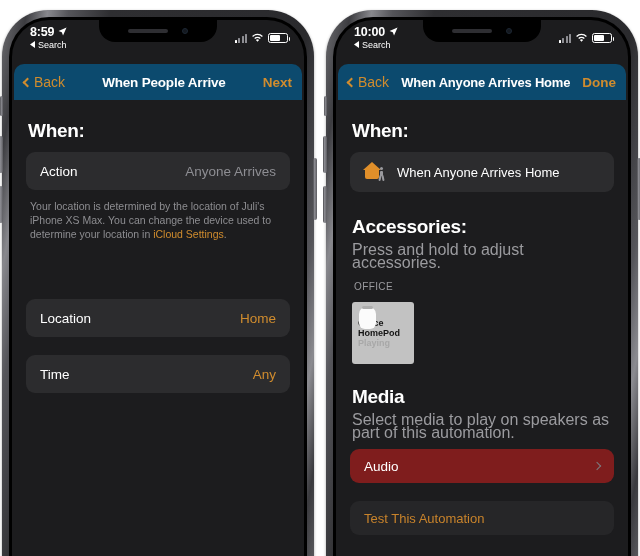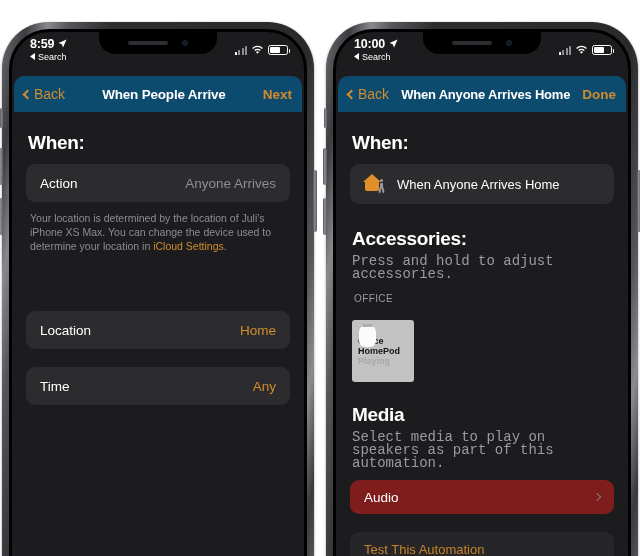--- a/index.html
+++ b/index.html
@@ -8,21 +8,21 @@
     background: #ffffff;
     font-family: "Liberation Sans", sans-serif;
     overflow: hidden;
   }
   .stage {
     position: relative;
     width: 640px; height: 556px;
     background: #ffffff;
     display: flex;
     justify-content: space-between;
-    padding: 16px 2px;
+    padding: 4px 2px;
   }
 
   
   .phone {
     position: relative;
     width: 312px;
     height: 600px;
     margin-top: 6px;
     border-radius: 46px 46px 0 0;
     background: linear-gradient(100deg,#6e6e72 0%,#3c3c40 6%,#88888d 11%,#55555a 16%,#2e2e31 26%,#2a2a2d 74%,#55555a 84%,#8b8b90 89%,#3a3a3e 94%,#6a6a6e 100%);
@@ -166,24 +166,23 @@
     padding: 0 14px;
     background: #1c1c1e;
     height: calc(100% - 80px);
   }
   .sec-title {
     color: #fff; font-size: 19px; font-weight: bold;
     margin: 20px 0 10px 2px;
     letter-spacing: -0.3px;
   }
   .sec-sub {
-    color: #9b9b9f; font-size: 14px;
+    color: #9b9b9f; font-size: 16px;
     margin: -5px 0 10px 2px;
     line-height: 13px;
-    font-family: Liberation Mono, monospace;
   }
   .card {
     background: #2c2c2e;
     border-radius: 9px;
     height: 38px;
     display: flex; align-items: center;
     padding: 0 14px;
     justify-content: space-between;
   }
   .card-label { color: #fff; font-size: 13.5px; }
@@ -240,21 +239,21 @@
     background: #9a9a9e; border-radius: 1px;
   }
   .house-icon .person .leg1 { left: 1px; transform: rotate(12deg); }
   .house-icon .person .leg2 { left: 4.2px; transform: rotate(-12deg); }
   .trigger-label { color: #fff; font-size: 13px; }
 
   
   .room-label {
     color: #9b9b9f; font-size: 10px;
     letter-spacing: .4px;
-    margin: 12px 0 16px 4px;
+    margin: 12px 0 10px 4px;
   }
   .acc-tile {
     width: 62px; height: 62px;
     background: #c2c2c2;
     border-radius: 3px;
     margin-left: 2px;
     padding: 5px 5px 4px 6px;
     position: relative;
     display: flex; flex-direction: column; justify-content: center;
   }

